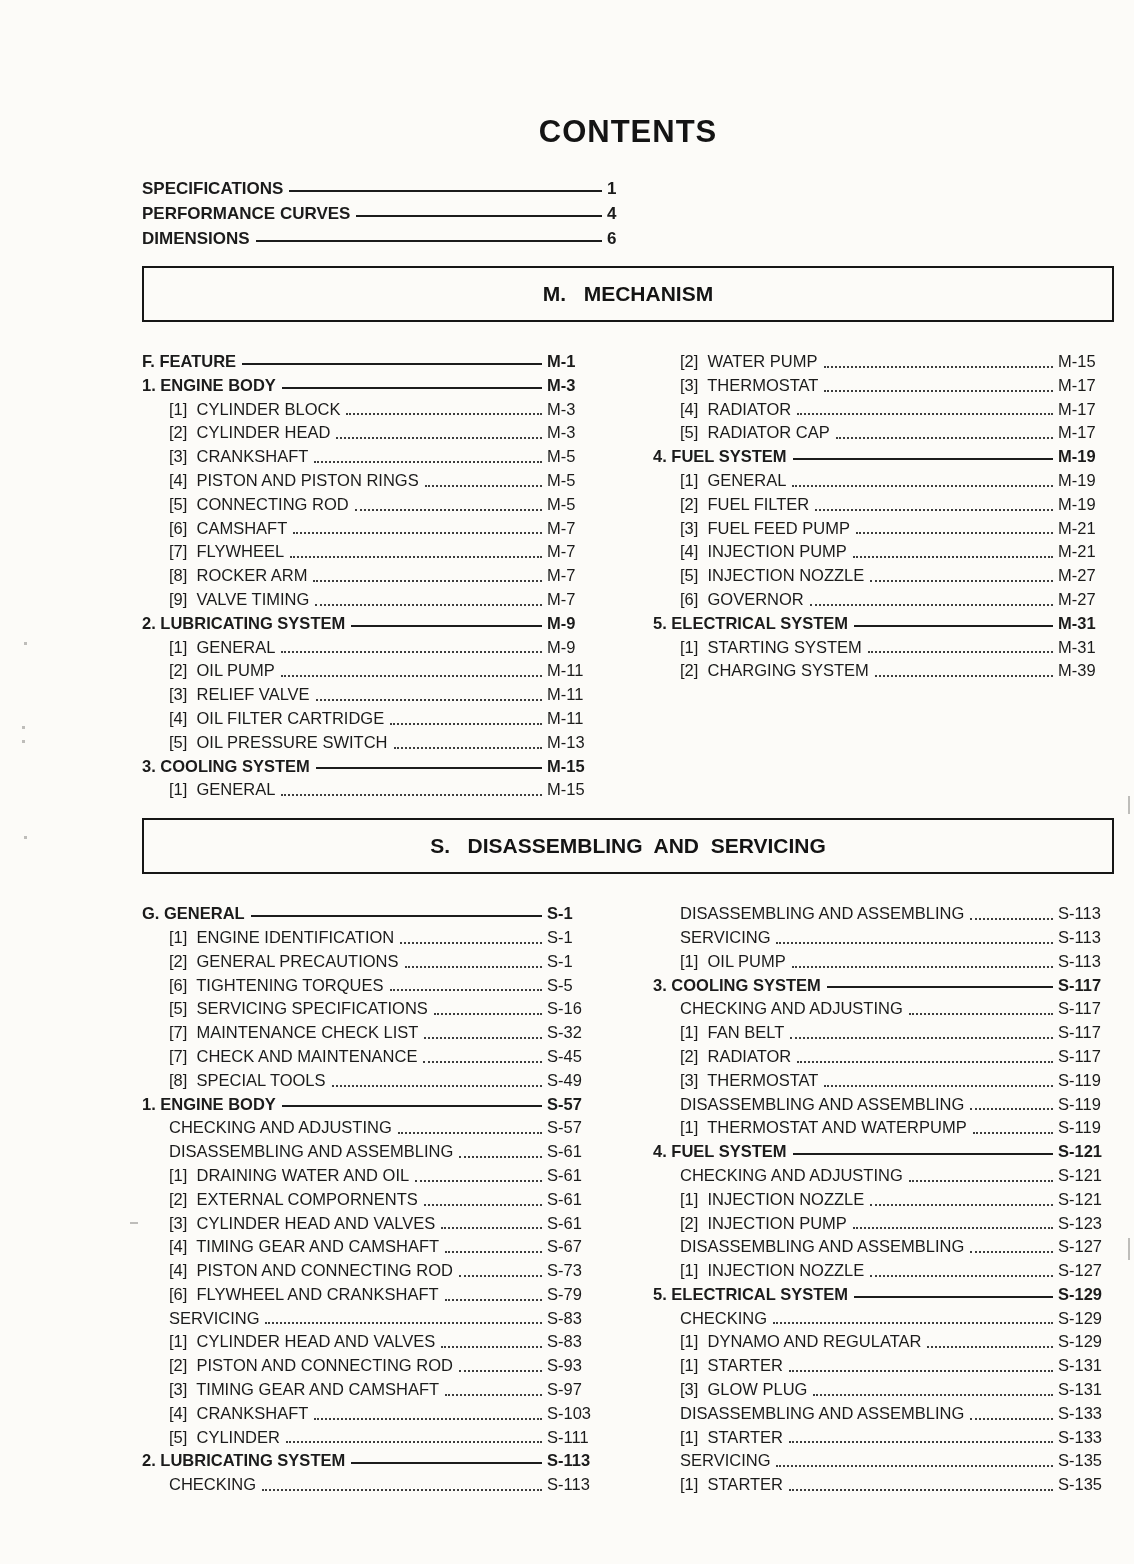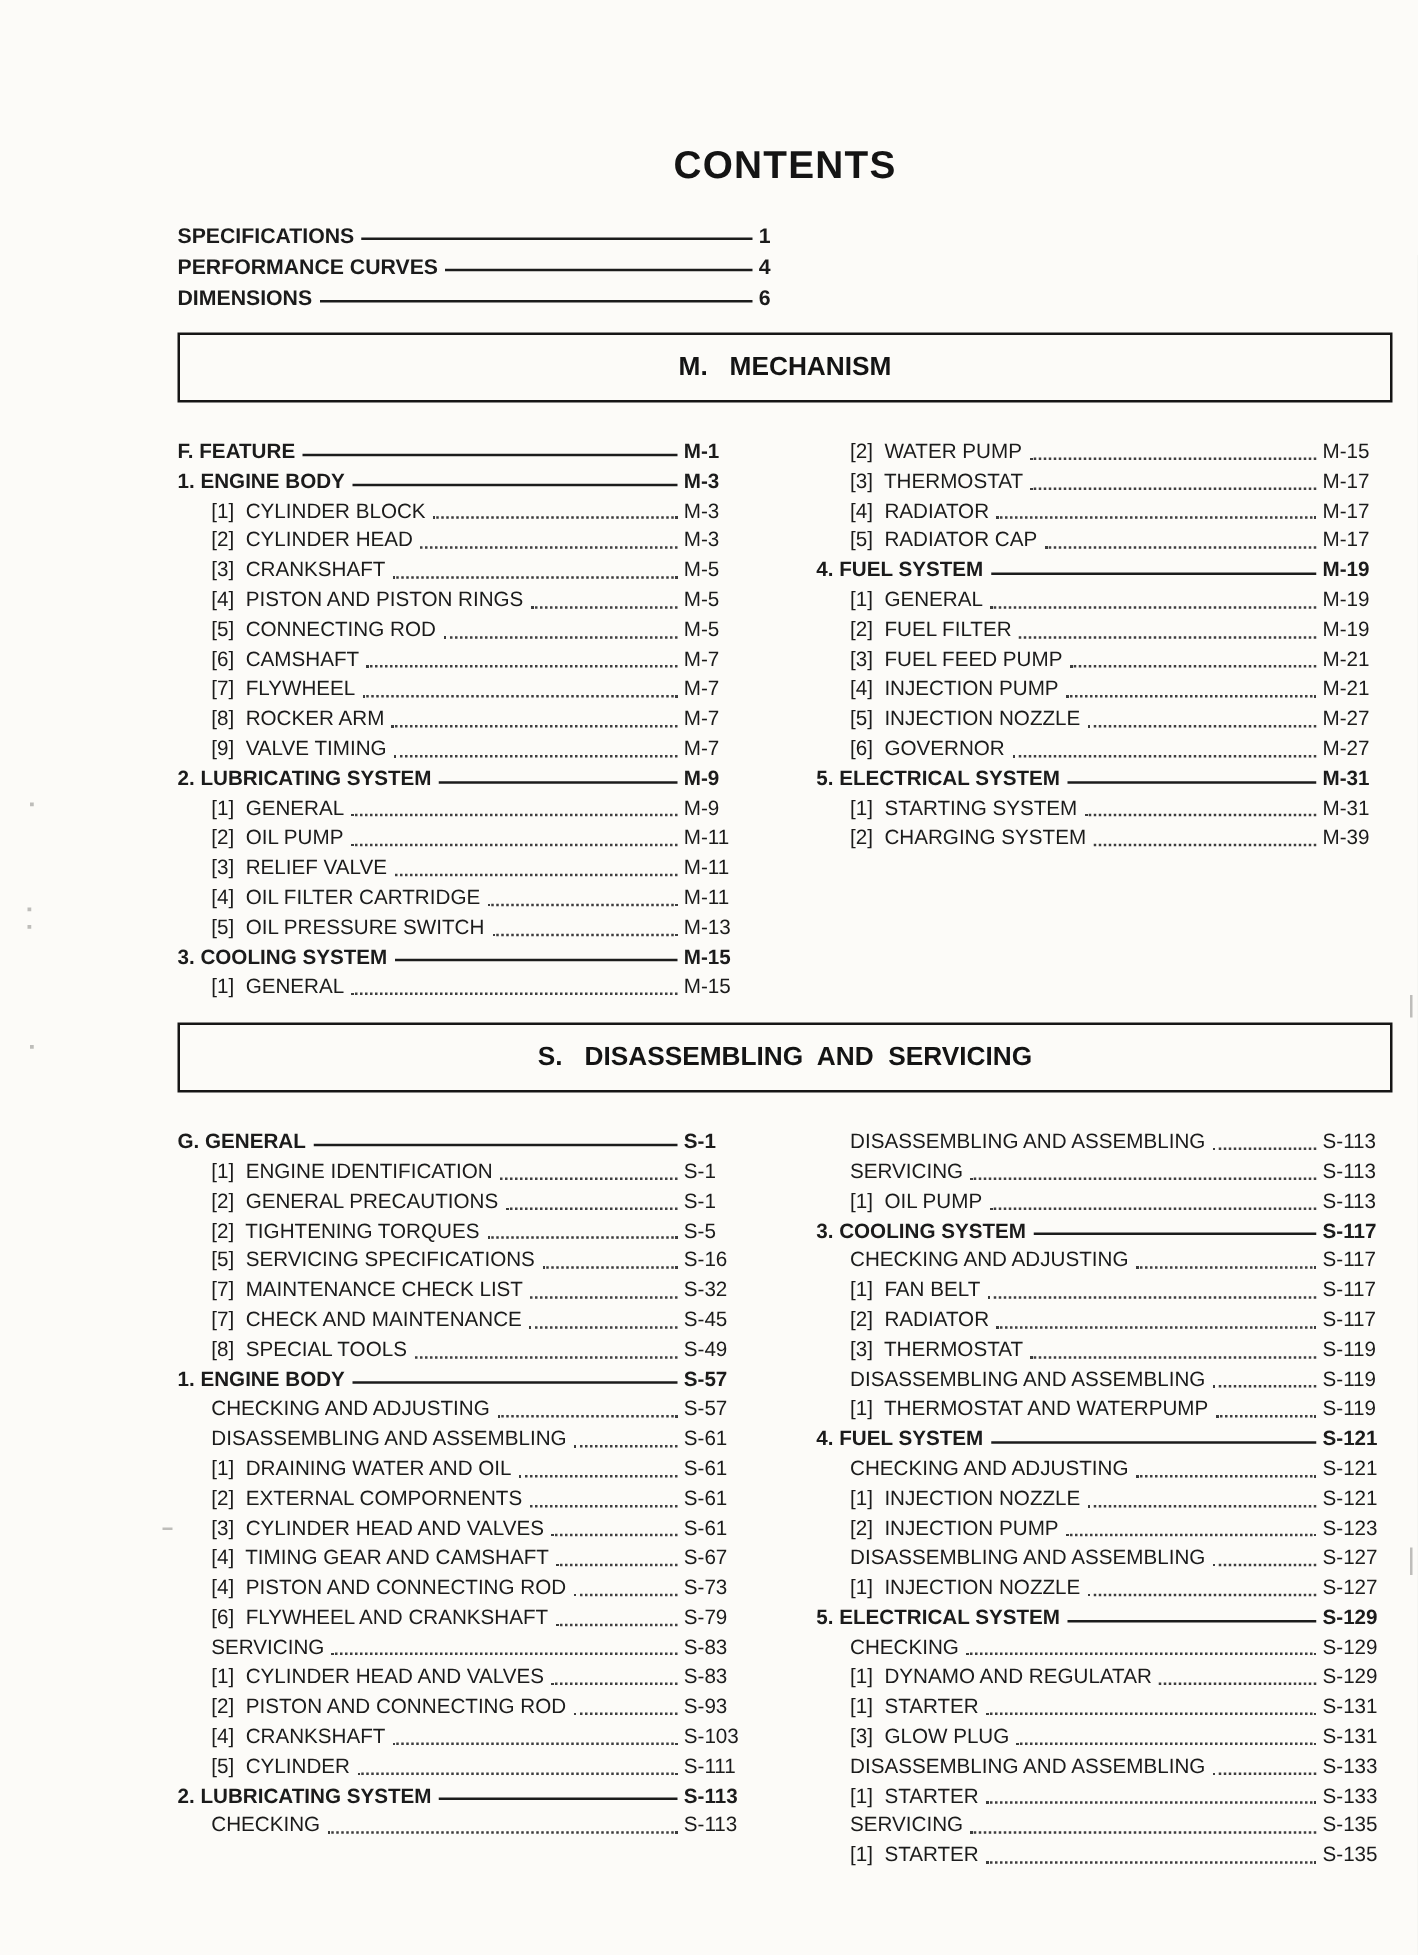--- a/index.html
+++ b/index.html
@@ -332,21 +332,21 @@
               <span class="toc-label">[1]  ENGINE IDENTIFICATION</span>
               <span class="leader"></span>
               <span class="toc-page">S-1</span>
             </div>
             <div class="toc-row indent-1">
               <span class="toc-label">[2]  GENERAL PRECAUTIONS</span>
               <span class="leader"></span>
               <span class="toc-page">S-1</span>
             </div>
             <div class="toc-row indent-1">
-              <span class="toc-label">[2]  TIGHTENING TORQUES</span>
+              <span class="toc-label">[6]  TIGHTENING TORQUES</span>
               <span class="leader"></span>
               <span class="toc-page">S-5</span>
             </div>
             <div class="toc-row indent-1">
               <span class="toc-label">[5]  SERVICING SPECIFICATIONS</span>
               <span class="leader"></span>
               <span class="toc-page">S-16</span>
             </div>
             <div class="toc-row indent-1">
               <span class="toc-label">[7]  MAINTENANCE CHECK LIST</span>
@@ -415,20 +415,25 @@
             </div>
             <div class="toc-row indent-1">
               <span class="toc-label">[1]  CYLINDER HEAD AND VALVES</span>
               <span class="leader"></span>
               <span class="toc-page">S-83</span>
             </div>
             <div class="toc-row indent-1">
               <span class="toc-label">[2]  PISTON AND CONNECTING ROD</span>
               <span class="leader"></span>
               <span class="toc-page">S-93</span>
+            </div>
+            <div class="toc-row indent-1">
+              <span class="toc-label">[3]  TIMING GEAR AND CAMSHAFT</span>
+              <span class="leader"></span>
+              <span class="toc-page">S-97</span>
             </div>
             <div class="toc-row indent-1">
               <span class="toc-label">[4]  CRANKSHAFT</span>
               <span class="leader"></span>
               <span class="toc-page">S-103</span>
             </div>
             <div class="toc-row indent-1">
               <span class="toc-label">[5]  CYLINDER</span>
               <span class="leader"></span>
               <span class="toc-page">S-111</span>

